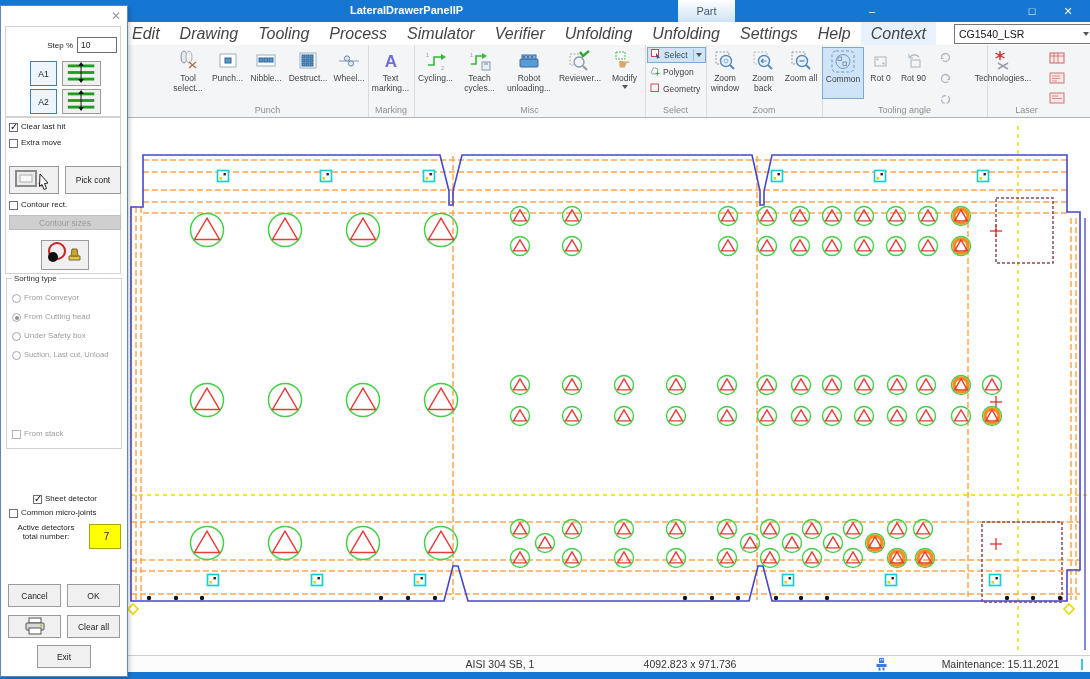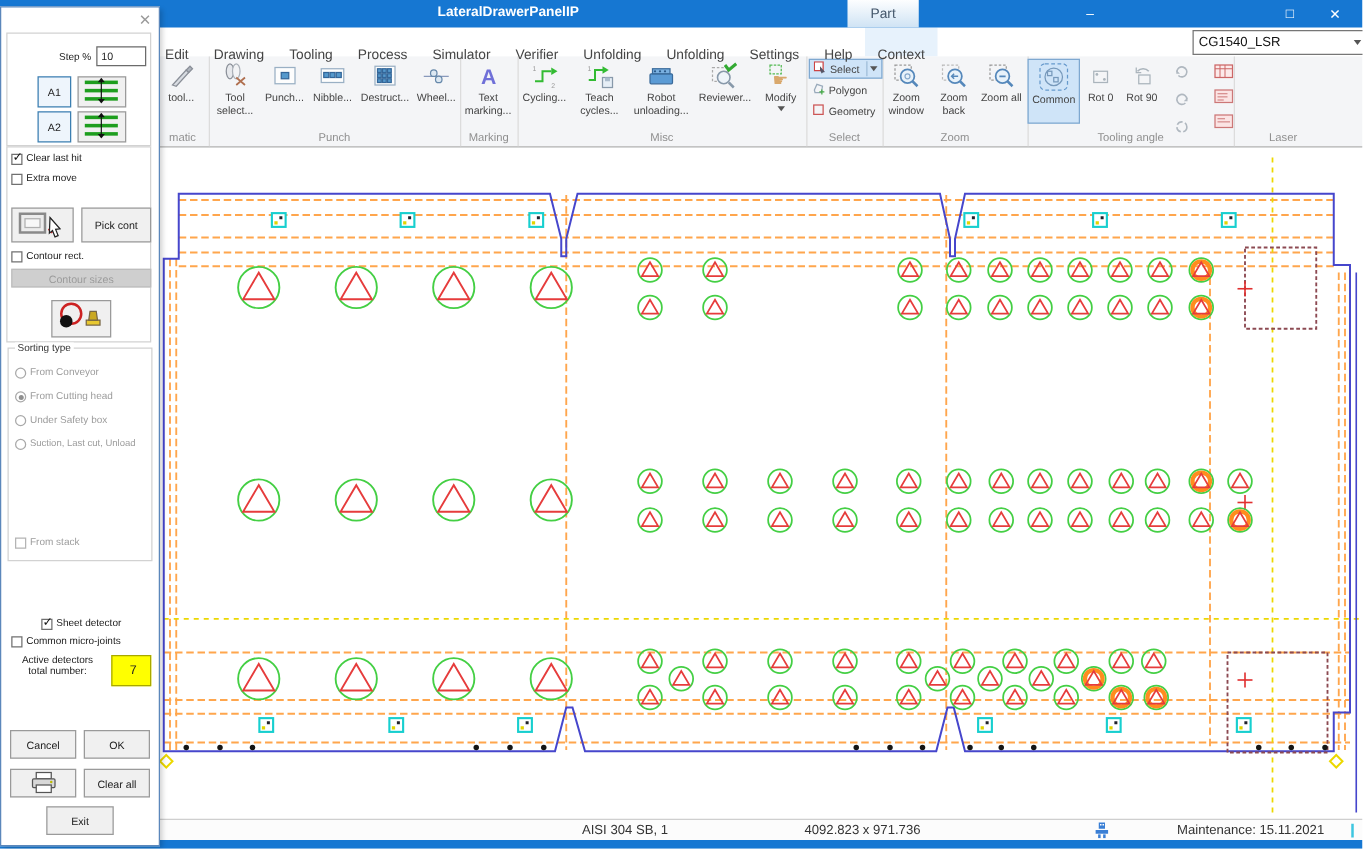--- a/index.html
+++ b/index.html
@@ -9,21 +9,21 @@
   .titlebar{position:absolute;left:0;top:0;width:1090px;height:22px;background:#1677d2;z-index:5;}
   .apptitle{position:absolute;left:350px;top:4px;color:#fff;font-size:11px;font-weight:bold;}
   .parttab{position:absolute;left:678px;top:0;width:57px;height:22px;
            background:linear-gradient(#fdfeff,#cfe3f4);color:#44576b;font-size:11px;
            display:flex;align-items:center;justify-content:center;}
   .winbtn{position:absolute;top:0;width:28px;height:22px;color:#fff;font-size:11px;
           display:flex;align-items:center;justify-content:center;}
   
   .menubar{position:absolute;left:0;top:22px;width:1090px;height:23px;background:#fff;z-index:4;
            display:flex;align-items:stretch;padding-left:122px;box-sizing:border-box;}
-  .mitem{font-size:11px;color:#444;padding:11px 10px;line-height:23px;white-space:nowrap;}
+  .mitem{font-size:16px;color:#444;padding:0 10px;line-height:23px;white-space:nowrap;font-style:italic;}
   .mitem.ctx{background:#e7f2fc;}
   .combo{position:absolute;left:954px;top:2px;width:133px;height:18px;border:1px solid #767676;
          background:#fff;font-size:10.5px;color:#111;line-height:18px;padding-left:4px;box-sizing:content-box;}
   .combo .arr{position:absolute;right:3px;top:7px;width:0;height:0;border-left:3.5px solid transparent;
          border-right:3.5px solid transparent;border-top:4px solid #555;}
   
   .ribbon{position:absolute;left:0;top:45px;width:1090px;height:73px;background:#f4f5f7;
           border-bottom:1px solid #b3b3b3;box-sizing:border-box;z-index:3;}
   .rgroup{position:absolute;top:0;height:72px;border-right:1px solid #dcdcdc;}
   .glabel{position:absolute;left:0;right:0;bottom:2px;text-align:center;font-size:9px;color:#8f8f8f;white-space:nowrap;overflow:hidden;}
@@ -90,34 +90,20 @@
   <span class="mitem">Help</span>
   <span class="mitem ctx">Context</span>
   <div class="combo">
     <span>CG1540_LSR</span>
     <span class="arr"></span>
   </div>
 </div>
 
 <div class="ribbon">
 
-  <div class="rgroup" style="left:125px;width:42px;">
-    <div class="rbtns">
-        <div class="rbtn" style="width:40px;">
-      <span class="ric">
-            <svg width="22" height="22" viewBox="0 0 22 22">
-              <path d="M4 18L15 6l2 2L7 19z" fill="#d8dce2" stroke="#8a8f98"></path>
-              <path d="M15 6l3-3 2 2-3 3z" fill="#aeb4bd" stroke="#8a8f98"></path>
-            </svg>
-          </span>
-      <span class="rlb">tool...</span>
-    </div>
-      </div>
-    <div class="glabel">matic</div>
-  </div>
 
   <div class="rgroup" style="left:167px;width:201px;">
     <div class="rbtns">
       <div class="rbtn" style="width:42px;">
         <span class="ric">
             <svg width="24" height="24" viewBox="0 0 24 24">
               <ellipse cx="8" cy="8" rx="3" ry="6" fill="#e6e8ec" stroke="#8a8f98"></ellipse>
               <ellipse cx="13" cy="8" rx="3" ry="6" fill="#f2f3f5" stroke="#aab0b8"></ellipse>
               <path d="M13 13l7 6M20 13l-7 6" stroke="#b07050" stroke-width="1.4" fill="none"></path>
             </svg>
@@ -366,20 +352,32 @@
         <span><svg width="15" height="15" viewBox="0 0 15 15">
               <circle cx="7.5" cy="7.5" r="4" fill="none" stroke="#b0b8c0" stroke-width="1.3" stroke-dasharray="5 2"></circle>
             </svg></span>
       </div>
     </div>
     <div class="glabel">Tooling angle</div>
   </div>
 
   <div class="rgroup" style="left:964px;width:125px;border-right:none;">
     <div class="rbtns">
+      <div class="rbtn" style="width:78px;">
+        <span class="ric">
+            <svg width="26" height="24" viewBox="0 0 26 24">
+              <g stroke="#cc3333" stroke-width="1.4">
+                <path d="M10 2v9M5.5 4l9 5M14.5 4l-9 5"></path>
+              </g>
+              <circle cx="10" cy="6.5" r="1.6" fill="#cc3333"></circle>
+              <path d="M8 14l10 6M18 14l-10 6" stroke="#9aa0a8" stroke-width="1.6" fill="none"></path>
+            </svg>
+          </span>
+        <span class="rlb">Technologies...</span>
+      </div>
       <div class="stack" style="width:30px;">
         <span><svg width="16" height="12" viewBox="0 0 16 12">
               <rect x="1" y="1" width="14" height="10" fill="#fceaea" stroke="#cc6666"></rect>
               <path d="M1 4h14M5 1v10M9 1v10" stroke="#cc6666" stroke-width=".8"></path>
             </svg></span>
         <span><svg width="16" height="12" viewBox="0 0 16 12">
               <rect x="1" y="1" width="14" height="10" fill="#fbe4e4" stroke="#cc7777"></rect>
               <path d="M3 4h8M3 6.5h8M3 9h5" stroke="#cc7777" stroke-width=".8"></path>
             </svg></span>
         <span><svg width="16" height="12" viewBox="0 0 16 12">

